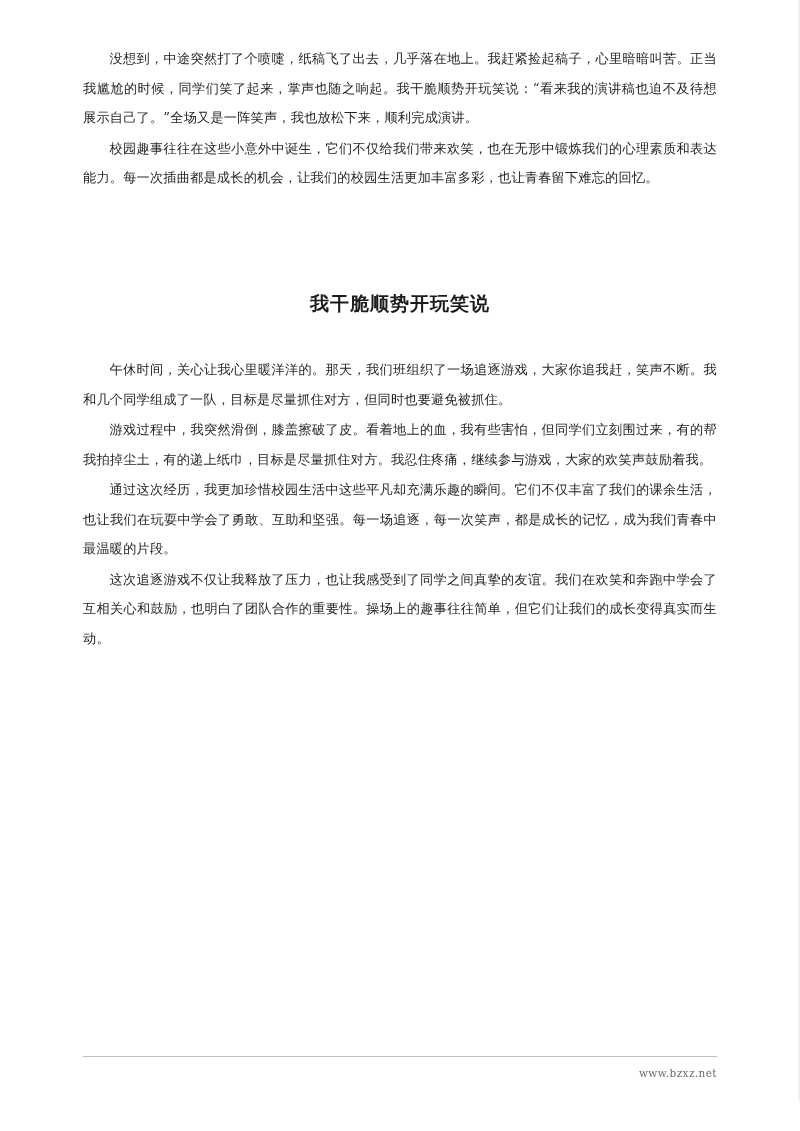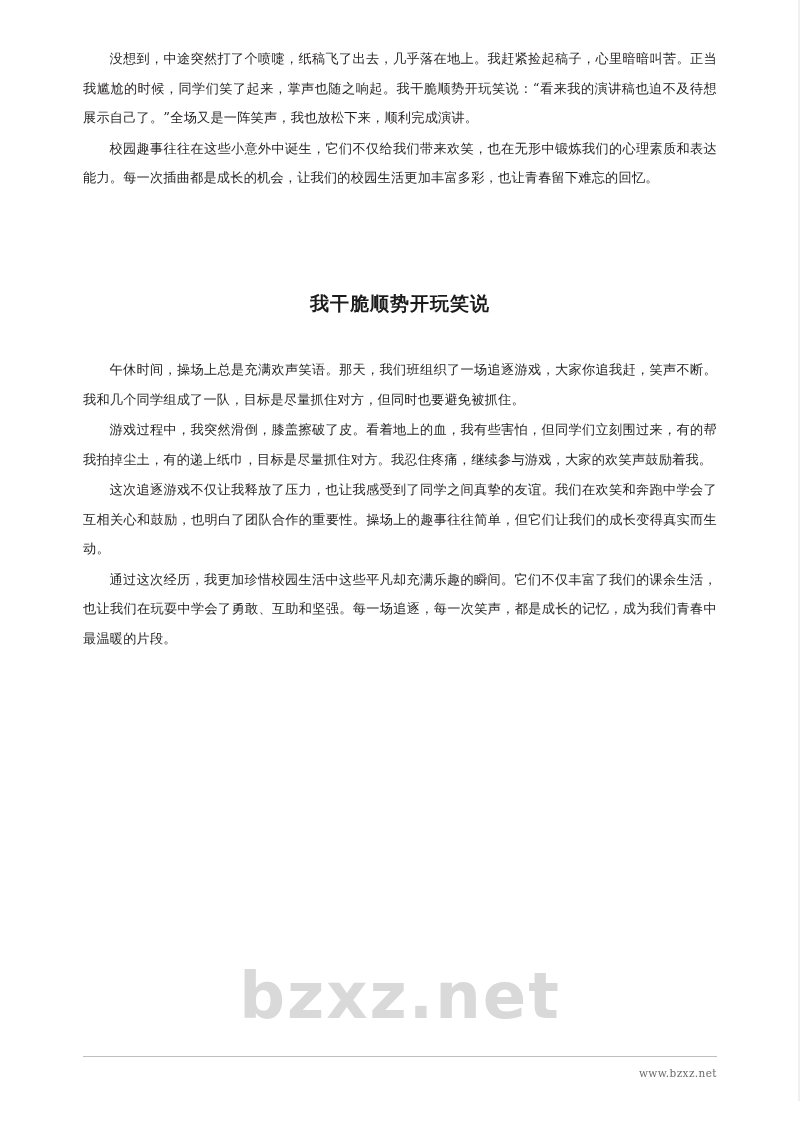--- a/index.html
+++ b/index.html
@@ -98,26 +98,25 @@
 
     <p class="para">没想到，中途突然打了个喷嚏，纸稿飞了出去，几乎落在地上。我赶紧捡起稿子，心里暗暗叫苦。正当我尴尬的时候，同学们笑了起来，掌声也随之响起。我干脆顺势开玩笑说：“看来我的演讲稿也迫不及待想展示自己了。”全场又是一阵笑声，我也放松下来，顺利完成演讲。</p>
     <p class="para">校园趣事往往在这些小意外中诞生，它们不仅给我们带来欢笑，也在无形中锻炼我们的心理素质和表达能力。每一次插曲都是成长的机会，让我们的校园生活更加丰富多彩，也让青春留下难忘的回忆。</p>
 
     <div class="spacer-big"></div>
 
     <div class="spacer-title-top"></div>
     <h2 class="section-title">我干脆顺势开玩笑说</h2>
     <div class="spacer-title-bottom"></div>
 
-    <p class="para">午休时间，操场上总是充满欢声笑语。那天，我们班组织了一场追逐游戏，大家你追我赶，笑声不断。我和几个同学组成了一队，目标是尽量抓住对方，但同时也要避免被抓住。</p>
+    <p class="para">午休时间，关心让我心里暖洋洋的。那天，我们班组织了一场追逐游戏，大家你追我赶，笑声不断。我和几个同学组成了一队，目标是尽量抓住对方，但同时也要避免被抓住。</p>
     <p class="para">游戏过程中，我突然滑倒，膝盖擦破了皮。看着地上的血，我有些害怕，但同学们立刻围过来，有的帮我拍掉尘土，有的递上纸巾，目标是尽量抓住对方。我忍住疼痛，继续参与游戏，大家的欢笑声鼓励着我。</p>
+    <p class="para">通过这次经历，我更加珍惜校园生活中这些平凡却充满乐趣的瞬间。它们不仅丰富了我们的课余生活，也让我们在玩耍中学会了勇敢、互助和坚强。每一场追逐，每一次笑声，都是成长的记忆，成为我们青春中最温暖的片段。</p>
     <p class="para">这次追逐游戏不仅让我释放了压力，也让我感受到了同学之间真挚的友谊。我们在欢笑和奔跑中学会了互相关心和鼓励，也明白了团队合作的重要性。操场上的趣事往往简单，但它们让我们的成长变得真实而生动。</p>
-    <p class="para">通过这次经历，我更加珍惜校园生活中这些平凡却充满乐趣的瞬间。它们不仅丰富了我们的课余生活，也让我们在玩耍中学会了勇敢、互助和坚强。每一场追逐，每一次笑声，都是成长的记忆，成为我们青春中最温暖的片段。</p>
 
   </div>
 
-  <div class="watermark">bzxz.net</div>
 
   <div class="footer-rule"></div>
   <div class="footer-text">www.bzxz.net</div>
 
   <div class="edge-right"></div>
 </div>
 
 </body></html>

